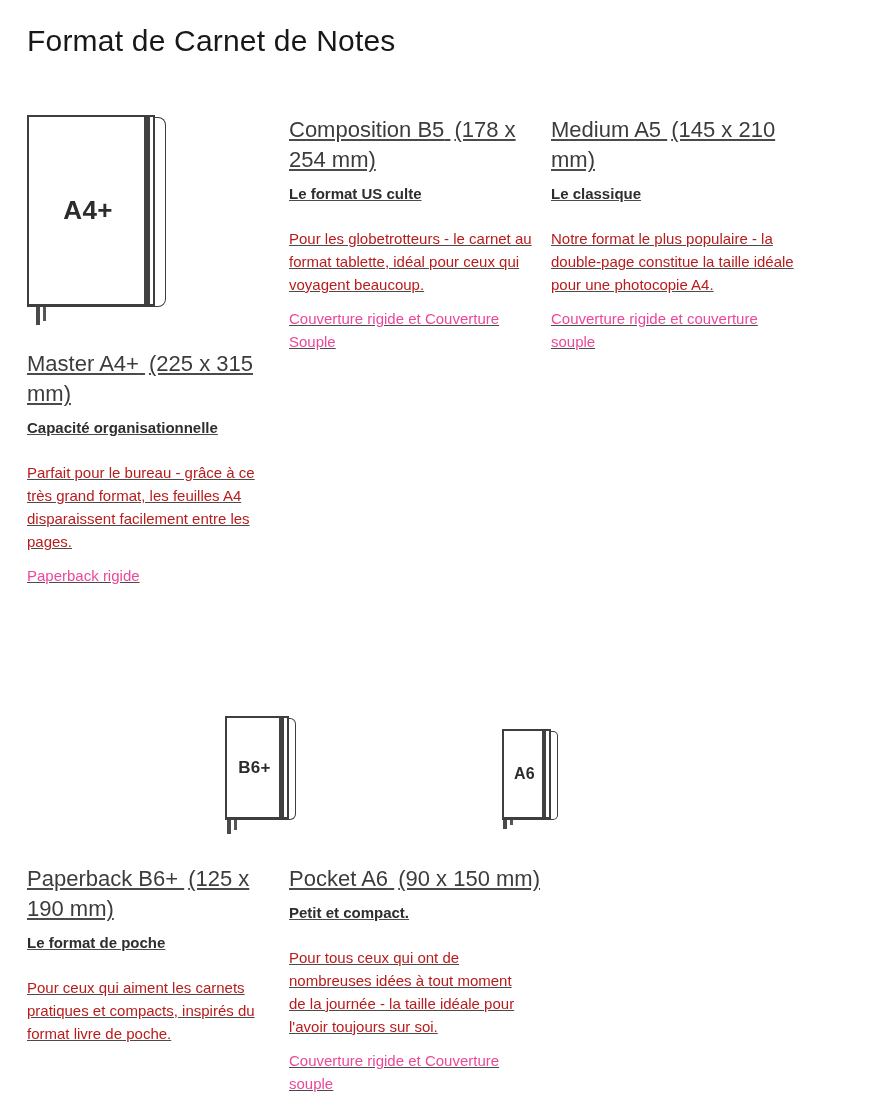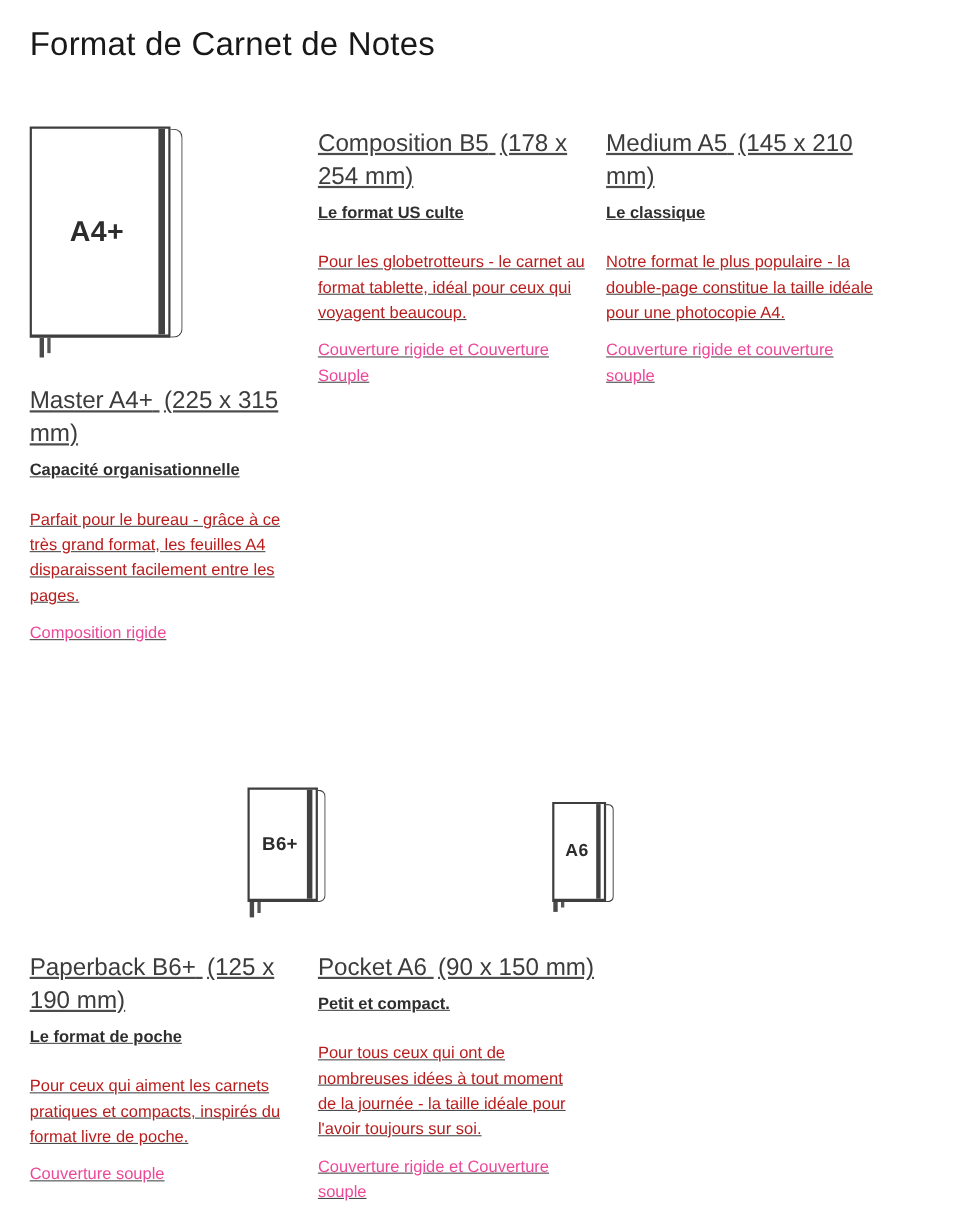--- a/index.html
+++ b/index.html
@@ -155,21 +155,21 @@
           <div class="nb-rib r2"></div>
           <div class="nb-front">
             <span class="nb-label">A4+</span>
             <div class="nb-band"></div>
           </div>
         </div>
       </div>
       <h2 class="card-title"><span>Master A4+</span> <span class="size">(225 x 315 mm)</span></h2>
       <div class="card-sub">Capacité organisationnelle</div>
       <p class="card-desc w240">Parfait pour le bureau - grâce à ce très grand format, les feuilles A4 disparaissent facilement entre les pages.</p>
-      <p class="card-cover">Composition rigide</p>
+      <p class="card-cover">Paperback rigide</p>
     </div>
 
     <div class="card">
       <h2 class="card-title"><span>Composition B5</span> <span class="size">(178 x 254 mm)</span></h2>
       <div class="card-sub">Le format US culte</div>
       <p class="card-desc">Pour les globetrotteurs - le carnet au format tablette, idéal pour ceux qui voyagent beaucoup.</p>
       <p class="card-cover w238">Couverture rigide et Couverture Souple</p>
     </div>
 
     <div class="card">
@@ -190,21 +190,20 @@
           <div class="nb-rib r2"></div>
           <div class="nb-front">
             <span class="nb-label">B6+</span>
             <div class="nb-band"></div>
           </div>
         </div>
       </div>
       <h2 class="card-title"><span>Paperback B6+</span> <span class="size">(125 x 190 mm)</span></h2>
       <div class="card-sub">Le format de poche</div>
       <p class="card-desc">Pour ceux qui aiment les carnets pratiques et compacts, inspirés du format livre de poche.</p>
-      <p class="card-cover">Couverture souple</p>
     </div>
 
     <div class="card">
       <div class="illu">
         <div class="notebook" style="--wf:49px; --h:91px; --ext:7px; --band:4px; --rr:5px; --fs:16px; --rl:1px; --r1:12px;">
           <div class="nb-back"></div>
           <div class="nb-rib r1"></div>
           <div class="nb-rib r2"></div>
           <div class="nb-front">
             <span class="nb-label">A6</span>

